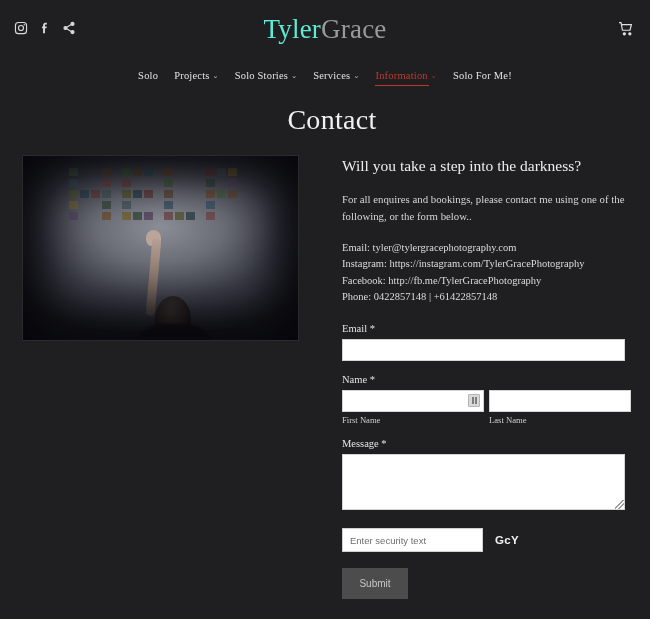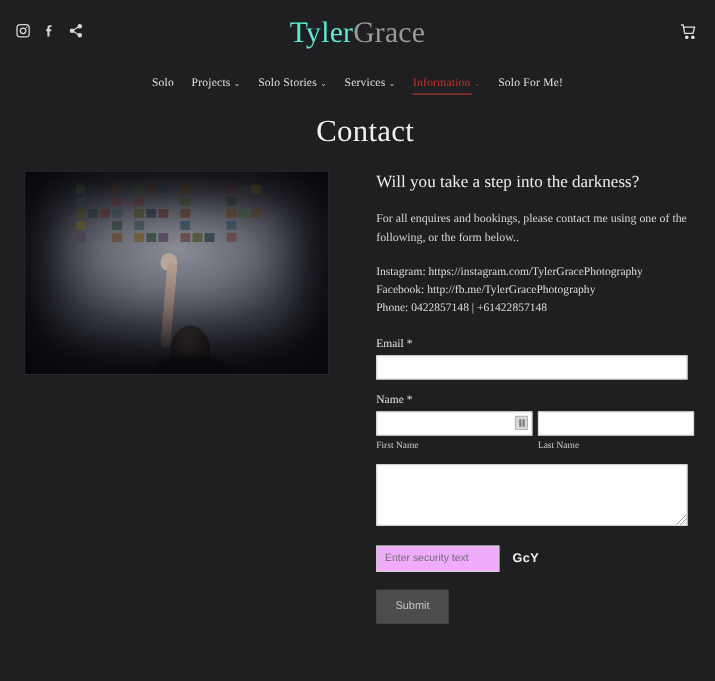--- a/index.html
+++ b/index.html
@@ -251,23 +251,23 @@
       linear-gradient(135deg, transparent 0 44%, #9a9a9a 44% 52%, transparent 52% 66%, #9a9a9a 66% 74%, transparent 74%);
     pointer-events: none;
   }
   .captcha-row {
     display: flex;
     align-items: center;
     gap: 12px;
     margin-top: 18px;
   }
   .captcha-input {
-    width: 112px;
+    width: 141px;
     height: 24px;
-    background: #f0abfc;
+    background: #ffffff;
     border: 1px solid #cfcfcf;
     font-family: "Liberation Sans", sans-serif;
     font-size: 9.5px;
     color: #555;
     padding: 0 7px;
     outline: none;
   }
   .captcha-input::placeholder { color: #6e6e6e; }
   .captcha-text {
     font-family: "Liberation Sans", sans-serif;
@@ -419,20 +419,21 @@
     </div>
   </div>
 
   <div class="right-col">
 
     <h2 class="lead">Will you take a step into the darkness?</h2>
 
     <p class="para">For all enquires and bookings, please contact me using one of the following, or the form below..</p>
 
     <div class="contact-lines">
+      <div>Email: tyler@tylergracephotography.com</div>
       <div>Instagram: https://instagram.com/TylerGracePhotography</div>
       <div>Facebook: http://fb.me/TylerGracePhotography</div>
       <div>Phone: 0422857148  | +61422857148</div>
     </div>
 
     <div>
 
       <div class="fgroup">
         <div class="flabel">Email *</div>
         <input class="fld full" type="text" placeholder="" style="">
@@ -451,20 +452,21 @@
             <div class="sublabel">First Name</div>
           </div>
           <div class="half">
             <input class="fld" type="text" placeholder="" style="">
             <div class="sublabel">Last Name</div>
           </div>
         </div>
       </div>
 
       <div class="fgroup">
+        <div class="flabel">Message *</div>
         <div class="ta-wrap">
           <textarea class="fld" placeholder="" style=""></textarea>
           <span class="resizer"></span>
         </div>
       </div>
 
       <div class="captcha-row">
         <input class="captcha-input" type="text" placeholder="Enter security text" style="">
         <span class="captcha-text">GcY</span>
       </div>

